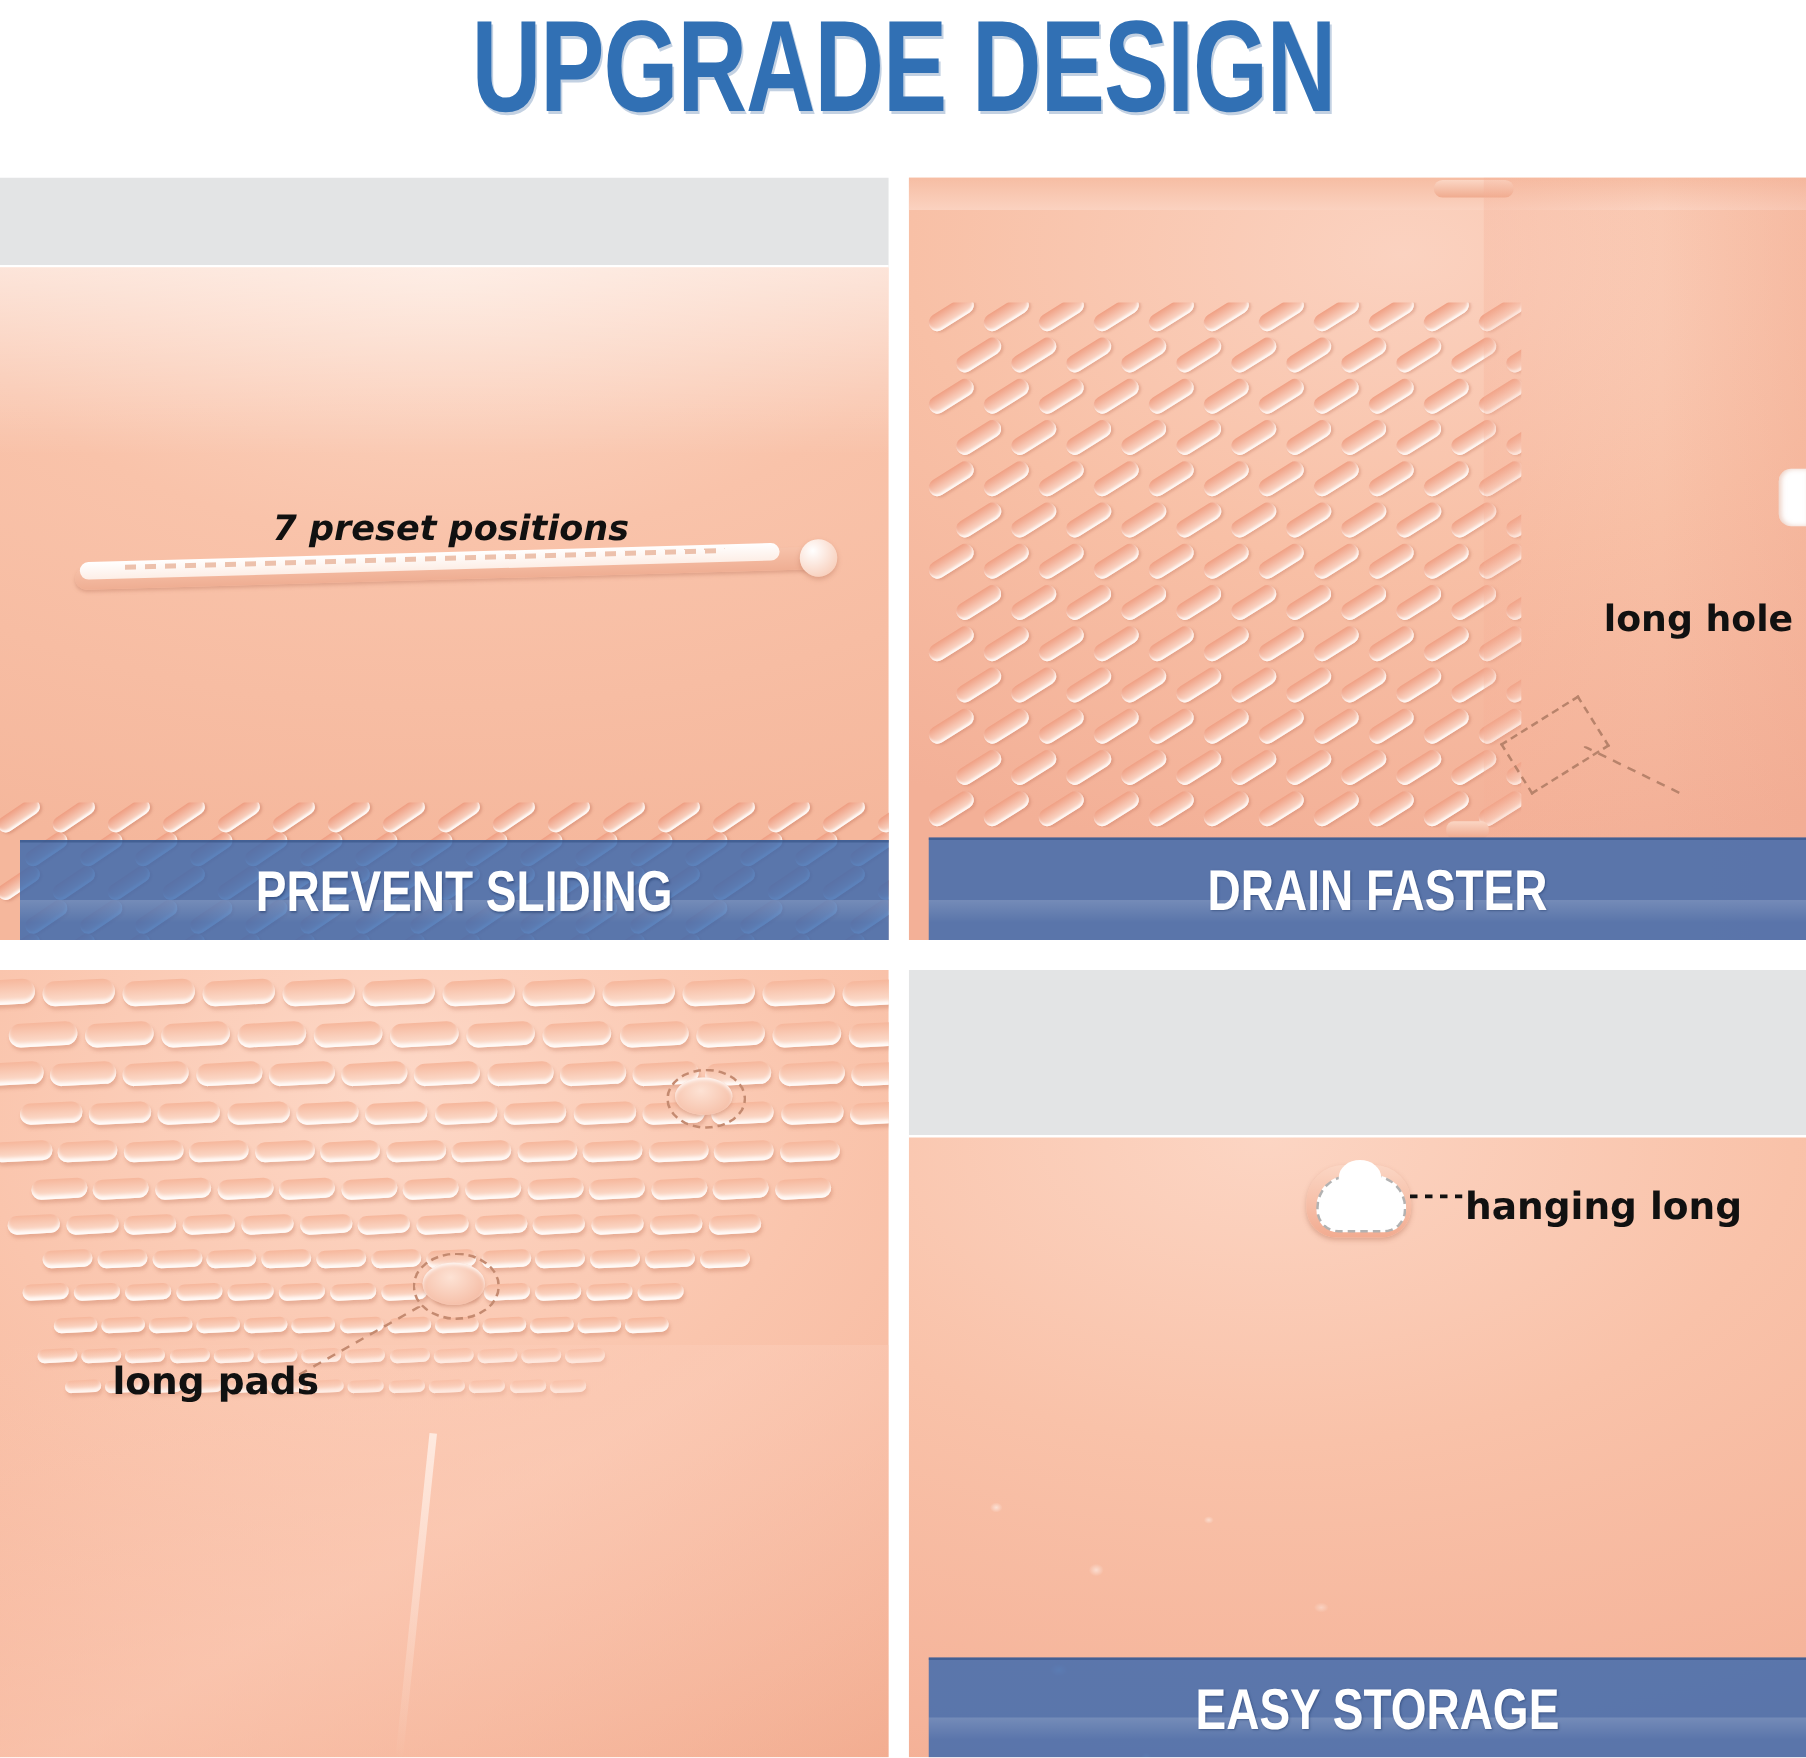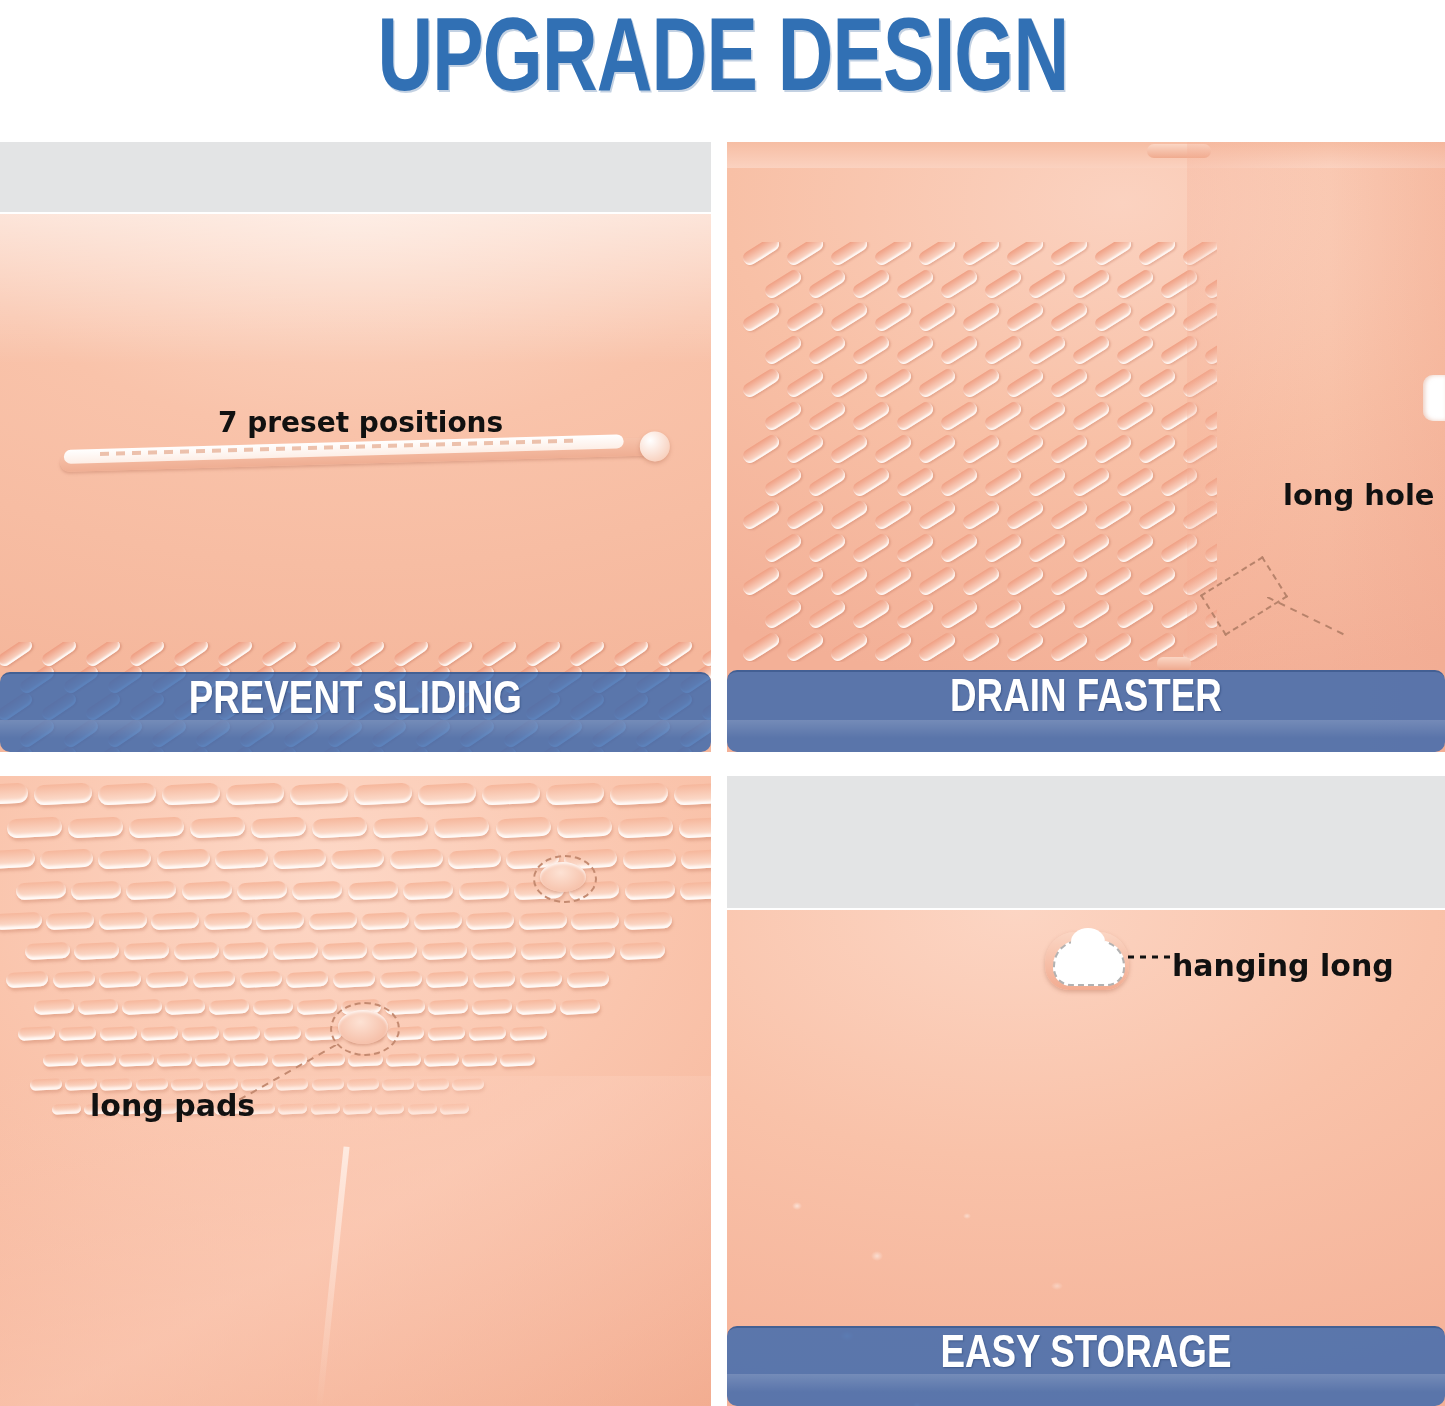--- a/index.html
+++ b/index.html
@@ -38,25 +38,24 @@
   
   .gray-band{position:absolute;left:0;top:0;width:100%;background:#e3e4e5;}
   .gray-band:after{
     content:"";position:absolute;left:0;bottom:-4px;width:100%;height:6px;
     background:#ffffff;
   }
   .plastic{position:absolute;left:0;width:100%;}
 
   
   .label-band{
-    position:absolute;left:0;bottom:0;width:100%;
+    position:absolute;left:16px;bottom:0;width:100%;
     background:rgba(56,104,174,.82);
-    display:flex;align-items:flex-start;justify-content:center;
+    display:flex;align-items:center;justify-content:center;
     border-top:2px solid rgba(40,70,120,.45);
-    border-radius:10px;
   }
   .label-band .sheen{
     position:absolute;left:0;bottom:14px;width:100%;height:18px;
     background:linear-gradient(180deg,rgba(255,255,255,.16),rgba(255,255,255,0));
     pointer-events:none;
   }
   .label-text{
     position:relative;
     color:#ffffff;font-weight:bold;font-size:46px;line-height:46px;
     letter-spacing:0px;transform:scaleX(0.80);white-space:nowrap;
@@ -97,21 +96,21 @@
   #p1-rail .rail-notches{
     position:absolute;left:40px;top:5px;width:480px;height:4px;
     background:repeating-linear-gradient(90deg,#e9b79f 0 9px,transparent 9px 16px);
     opacity:.85;
   }
   #p1-rail .rail-knob{
     position:absolute;left:580px;top:0px;width:30px;height:30px;border-radius:50%;
     background:radial-gradient(circle at 35% 30%,#ffffff,#f6c3ab);
     box-shadow:0 2px 4px rgba(180,110,85,.4);
   }
-  #p1-anno{left:218px;top:264px;font-size:28px;}
+  #p1-anno{left:218px;top:264px;font-size:28px;font-style:italic;}
 
   
   #p1-holes{
     position:absolute;left:-10px;top:500px;width:740px;height:200px;overflow:hidden;
   }
   .slot{position:absolute;border-radius:999px;}
 
   #p1-band{height:78px;}
 
   

